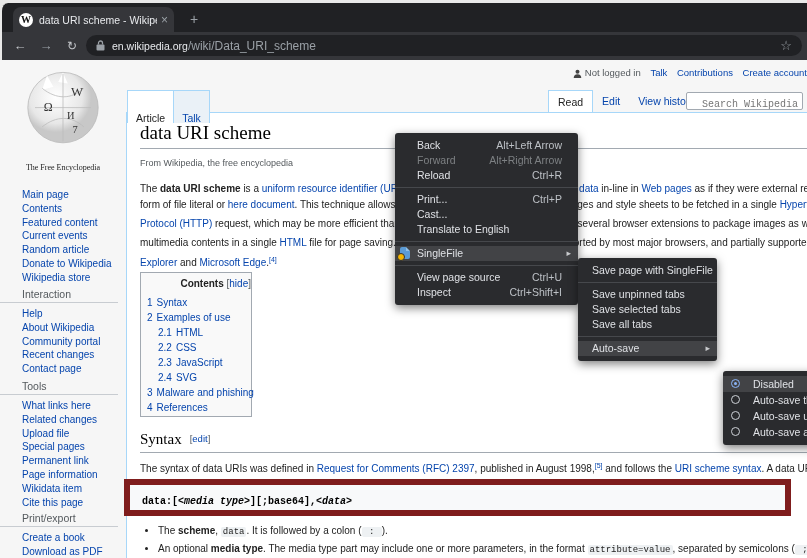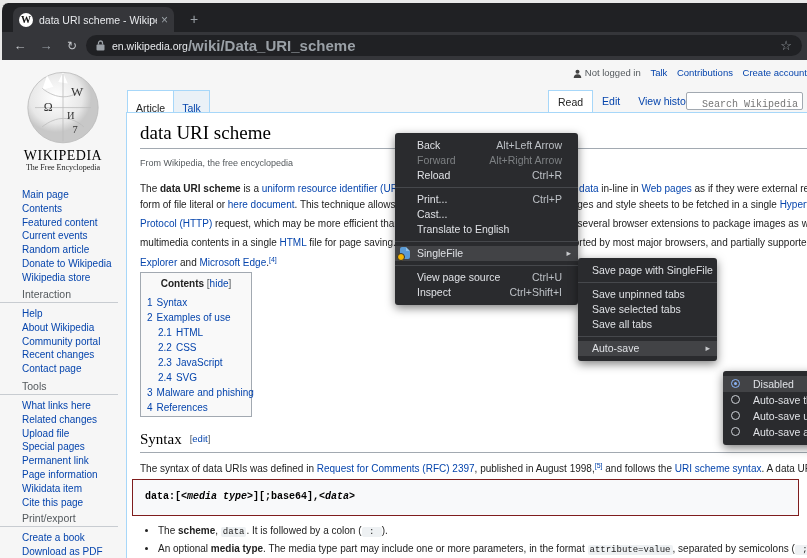--- a/index.html
+++ b/index.html
@@ -16,21 +16,21 @@
   .tab-close{color:#9aa0a6;font-size:12px;margin-left:4px;flex:0 0 auto;}
   .newtab{position:absolute;left:182px;top:6px;color:#9aa0a6;font-size:14px;line-height:20px;width:20px;text-align:center;}
   .toolbar{position:absolute;left:0;top:29px;width:100%;height:28px;background:#35363a;}
   .nav-ic{position:absolute;top:4px;width:20px;height:20px;color:#c4c7cb;font-size:13px;line-height:20px;text-align:center;}
   .ic-back{left:8px;}
   .ic-fwd{left:34px;color:#9aa0a6;}
   .ic-reload{left:60px;font-size:12px;}
   .omnibox{position:absolute;left:84px;top:3px;width:716px;height:21px;background:#202124;border-radius:11px;display:flex;align-items:center;padding:0 10px;box-sizing:border-box;}
   .lock-icon{flex:0 0 auto;margin-right:7px;display:flex;}
   .url-domain{color:#e8eaed;font-size:10.5px;}
-  .url-path{color:#9aa0a6;font-size:15px;flex:1;white-space:nowrap;overflow:hidden;font-weight:bold;}
+  .url-path{color:#9aa0a6;font-size:12px;flex:1;white-space:nowrap;overflow:hidden;}
   .star-ic{color:#9aa0a6;font-size:13px;flex:0 0 auto;}
 
   
   .wikipage{position:absolute;left:0;top:60px;width:807px;height:498px;background:#f6f6f6;}
   .content-bg{position:absolute;left:126px;top:52px;right:0;bottom:0;background:#fff;border-left:1px solid #a7d7f9;border-top:1px solid #a7d7f9;box-sizing:border-box;}
 
   
   .globe{position:absolute;left:23px;top:6px;width:80px;height:80px;}
   .wordmark{position:absolute;left:0;top:88px;width:126px;text-align:center;font-family:"Liberation Serif",serif;font-size:14px;letter-spacing:.5px;color:#000;}
   .wordmark-sub{position:absolute;left:0;top:103px;width:126px;text-align:center;font-family:"Liberation Serif",serif;font-size:8px;color:#222;}
@@ -41,21 +41,21 @@
   .sec-main{position:absolute;top:128px;left:0;width:126px;}
   .sec-interaction{position:absolute;top:228px;left:0;width:126px;}
   .sec-tools{position:absolute;top:320px;left:0;width:126px;}
   .sec-print{position:absolute;top:452px;left:0;width:126px;}
 
   
   .personal{position:absolute;top:7px;right:0;white-space:nowrap;font-size:9.5px;color:#54595d;}
   .personal .plink{color:#0645ad;margin-left:7px;}
   .personal .person-icon{display:inline-block;vertical-align:-2px;margin-right:3px;}
   .ptabs-left{position:absolute;left:127px;top:30px;height:22px;display:flex;}
-  .ptab{font-size:10.5px;line-height:22px;padding:6px 8px;border:1px solid #a7d7f9;border-bottom:none;box-sizing:border-box;}
+  .ptab{font-size:10.5px;line-height:22px;padding:16px 8px;border:1px solid #a7d7f9;border-bottom:none;box-sizing:border-box;}
   .ptab.active{background:#fff;color:#222;}
   .ptab.inactive{background:#eaf1f7;color:#0645ad;border-left:none;}
   .ptabs-right{position:absolute;left:548px;top:30px;height:22px;display:flex;}
   .vtab{font-size:10.5px;line-height:22px;padding:0 9px;color:#0645ad;}
   .vtab.active{background:#fff;color:#222;border:1px solid #a7d7f9;border-bottom:none;box-sizing:border-box;}
   .searchbox{position:absolute;left:686px;top:32px;width:117px;height:18px;border:1px solid #a2a9b1;border-radius:2px;background:#fff;box-sizing:border-box;}
   .searchbox input{width:100%;height:100%;border:none;outline:none;font-size:10px;padding:0 6px;box-sizing:border-box;color:#222;background:transparent;font-family:Liberation Mono, monospace;margin-left:9px;}
 
   
   .art-title{position:absolute;left:140px;top:62px;right:0;font-family:"Liberation Serif",serif;font-size:19px;color:#000;border-bottom:1px solid #a2a9b1;padding-bottom:4px;}
@@ -63,31 +63,31 @@
   .lead{position:absolute;left:140px;top:121px;right:0;}
   .lead .line{white-space:nowrap;font-size:10px;line-height:16px;color:#222;}
   .seg-b{font-weight:bold;}
   .seg-a{color:#0645ad;}
   .seg-sup{color:#0645ad;font-size:7px;vertical-align:super;}
   .seg-dim{color:#54595d;}
   .seg-code{font-family:"Liberation Mono",monospace;font-size:9px;background:#eef1f3;padding:0 2px;border-radius:2px;white-space:pre;}
   .seg-codei{font-style:italic;}
 
   .toc{position:absolute;left:140px;top:212px;width:112px;height:145px;background:#f9f9f9;border:1px solid #a2a9b1;box-sizing:border-box;font-size:10px;}
-  .toc-title{text-align:center;margin-top:5px;font-size:10px;color:#222;}
+  .toc-title{text-align:right;margin-top:5px;font-size:10px;color:#222;}
   .toc-title .t{font-weight:bold;}
   .toc-list{margin:6px 0 0 6px;}
   .toc-row{line-height:15px;color:#0645ad;white-space:nowrap;}
   .toc-row .n{margin-right:4px;}
   .toc-row.lvl2{padding-left:11px;}
 
   .h2{position:absolute;left:140px;top:371px;right:0;font-family:"Liberation Serif",serif;font-size:15px;color:#000;border-bottom:1px solid #a2a9b1;padding-bottom:4px;}
   .h2 .edit{font-family:"Liberation Sans",sans-serif;font-size:9.5px;margin-left:8px;vertical-align:2px;}
   .syn-para{position:absolute;left:140px;top:398px;white-space:nowrap;font-size:10px;line-height:16px;color:#222;}
-  .codeblock{position:absolute;left:132px;top:419px;width:667px;height:37px;background:#f8f9fa;border:1px solid #7f1d1d;box-sizing:border-box;}
+  .codeblock{position:absolute;left:124px;top:419px;width:667px;height:37px;background:#f8f9fa;border:6px solid #7f1d1d;box-sizing:border-box;}
   .codeblock .code-line{margin:11px 0 0 12px;font-family:"Liberation Mono",monospace;font-size:10px;font-weight:bold;color:#000;white-space:nowrap;}
   .bullets{position:absolute;left:146px;top:463px;margin:0;padding-left:12px;}
   .bullets li{font-size:10px;line-height:15.5px;color:#222;white-space:nowrap;}
 
   
   .menu{position:absolute;background:#2a2b2e;border-radius:3px;box-shadow:0 3px 10px rgba(0,0,0,.5);padding:5px 0;box-sizing:border-box;z-index:10;}
   .mi{position:relative;height:15px;line-height:15px;font-size:10.5px;color:#dfe1e5;padding:0 16px 0 22px;white-space:nowrap;}
   .mi .sc{position:absolute;right:16px;top:0;color:#bdc1c6;}
   .mi.disabled, .mi.disabled .sc{color:#7d8083;}
   .mi.hl{background:#424346;}
@@ -153,21 +153,20 @@
         </defs>
       <circle cx="50" cy="52" r="44" fill="url(#gl)" stroke="#b9b9b9" stroke-width="1"></circle>
       <path d="M50 8 L44 20 L56 22 Z" fill="#ffffff"></path>
       <path d="M30 12 L38 26 L24 30 Z" fill="#ffffff"></path>
       <path d="M15 52 h70 M50 10 v84 M24 28 c18 14 36 14 52 0 M24 76 c18 -14 36 -14 52 0" stroke="#bbbbbb" stroke-width="1" fill="none"></path>
       <text x="60" y="38" font-family="Liberation Serif,serif" font-size="16" fill="#333">W</text>
       <text x="26" y="56" font-family="Liberation Serif,serif" font-size="15" fill="#333">Ω</text>
       <text x="55" y="66" font-family="Liberation Serif,serif" font-size="13" fill="#333">И</text>
       <text x="62" y="84" font-family="Liberation Serif,serif" font-size="13" fill="#333">7</text>
     </svg>
-    <div class="wordmark">WIKIPEDIA</div>
     <div class="wordmark-sub">The Free Encyclopedia</div>
 
     <div class="sec-main">
       <ul class="side-list">
         <li><span>Main page</span></li>
         <li><span>Contents</span></li>
         <li><span>Featured content</span></li>
         <li><span>Current events</span></li>
         <li><span>Random article</span></li>
         <li><span>Donate to Wikipedia</span></li>

